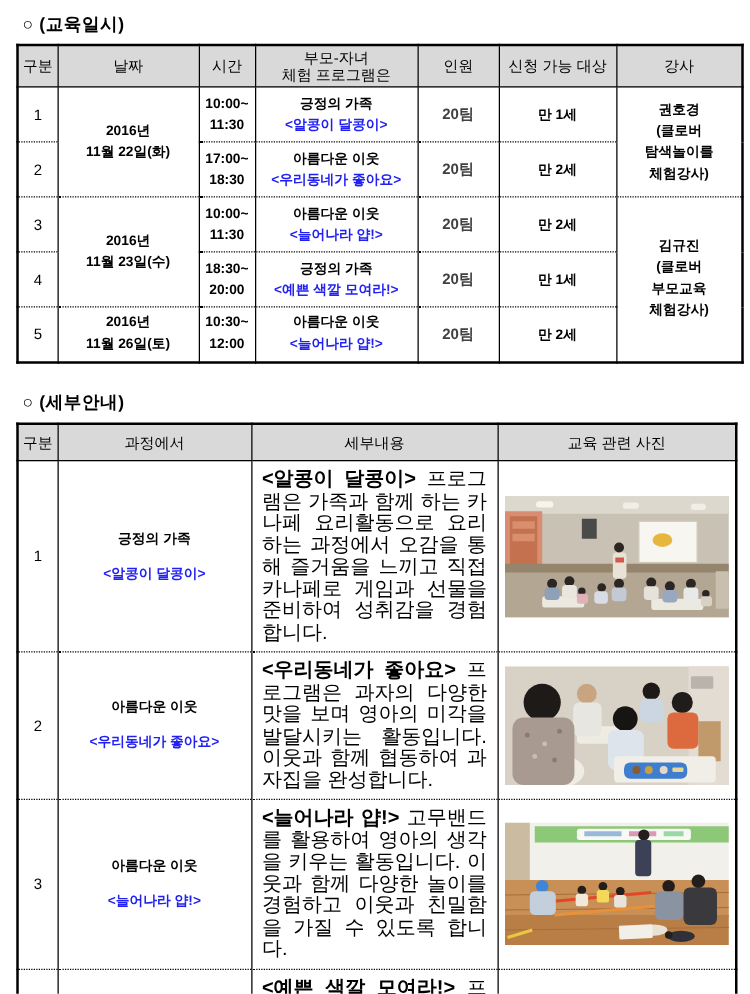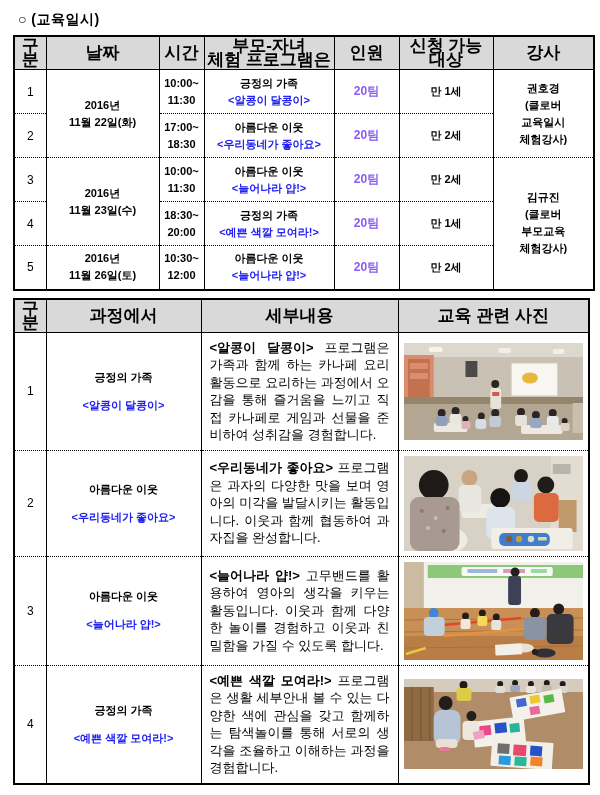--- a/index.html
+++ b/index.html
@@ -14,49 +14,49 @@
     margin:0 0 0 18px; padding-top:9px; line-height:20px;
   }
   .section-title.second { padding-top:20px; }
 
   table {
     border-collapse:collapse; table-layout:fixed;
     margin-left:13px; border:2px solid #000;
   }
   th {
     background:#d9d9d9; border:1px solid #000;
-    font-size:17px; font-weight:bold; white-space:pre-line;
+    font-size:12px; font-weight:normal; white-space:pre-line;
     line-height:14px; padding:2px 0; text-align:center; vertical-align:middle;
   }
   td {
     border-left:1px solid #000; border-right:1px solid #000;
     border-top:1px dotted #000; border-bottom:1px dotted #000;
     text-align:center; vertical-align:middle;
     font-size:11px; font-weight:bold; padding:0;
   }
 
   
   .schedule { width:580px; margin-top:6px; }
   .schedule thead tr { height:33px; }
   .schedule tbody tr { height:44px; }
   .no-cell { font-weight:normal; font-size:12px; }
   .pre { white-space:pre-line; line-height:17px; }
   .time-cell { line-height:17px; }
   .prog-title { line-height:17px;text-align:center; }
   .prog-sub { color:#2121f3; line-height:17px; }
-  .cap-cell { color:#8b5cf6; font-size:12px; }
+  .cap-cell { color:#404040; font-size:12px; }
 
   
   .detail-table { width:575px; margin-top:7px; }
   .detail-table thead tr { height:30px; }
   .dt-r1 { height:107px; } .dt-r2 { height:105px; } .dt-r3 { height:108px; } .dt-r4 { height:100px; }
   .prog-name-cell .prog-title { margin-bottom:11px; }
   .detail-cell {
     text-align:justify; text-justify:inter-character; word-break:break-all;
-    font-weight:normal; font-size:13px; line-height:17.5px;
+    font-weight:normal; font-size:16px; line-height:17.5px;
     padding:6px 8px 6px 8px;
     margin-left:43px;
   }
   .detail-cell .dh { font-weight:bold; }
   .photo-cell { padding:5px; }
   .photo-cell svg { display:block; width:100%; }
 </style>
 </head>
 <body>
 
@@ -94,21 +94,21 @@
         <td class="pre time-cell">10:00~
 11:30</td>
         <td>
           <div class="prog-title">긍정의 가족</div>
           <div class="prog-sub">&lt;알콩이 달콩이&gt;</div>
         </td>
         <td class="cap-cell">20팀</td>
         <td>만 1세</td>
         <td rowspan="2" class="pre">권호경
 (클로버
-교육일시
+탐색놀이를
 체험강사)</td>
       </tr>
       <tr>
         <td class="no-cell">2</td>
         <td class="pre time-cell">17:00~
 18:30</td>
         <td>
           <div class="prog-title">아름다운 이웃</div>
           <div class="prog-sub">&lt;우리동네가 좋아요&gt;</div>
         </td>
@@ -152,20 +152,21 @@
         <td>
           <div class="prog-title">아름다운 이웃</div>
           <div class="prog-sub">&lt;늘어나라 얍!&gt;</div>
         </td>
         <td class="cap-cell">20팀</td>
         <td>만 2세</td>
       </tr>
     </tbody>
   </table>
 
+  <div class="section-title second">○ (세부안내)</div>
 
   <table class="detail-table">
     <colgroup>
       <col style="width:32px">
         <col style="width:155px">
         <col style="width:197px">
         <col style="width:191px">
     </colgroup>
     <thead>
       <tr>

